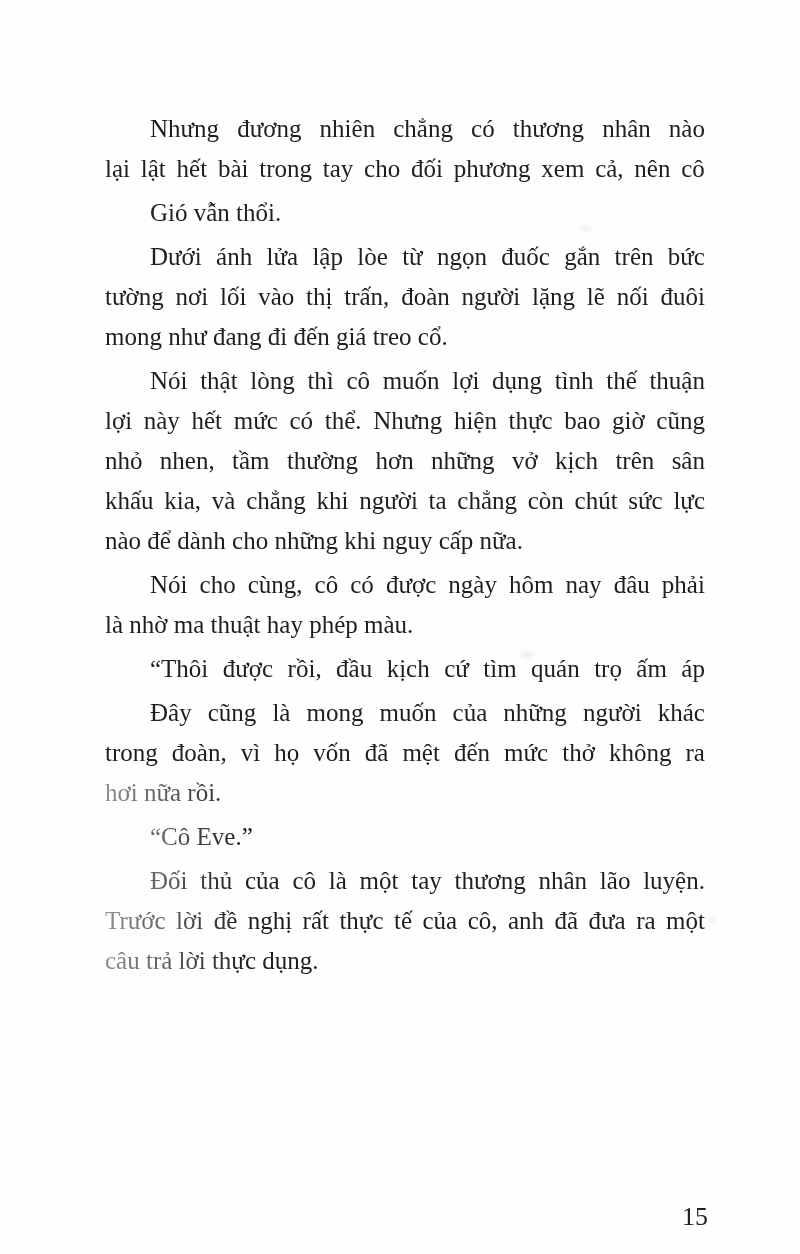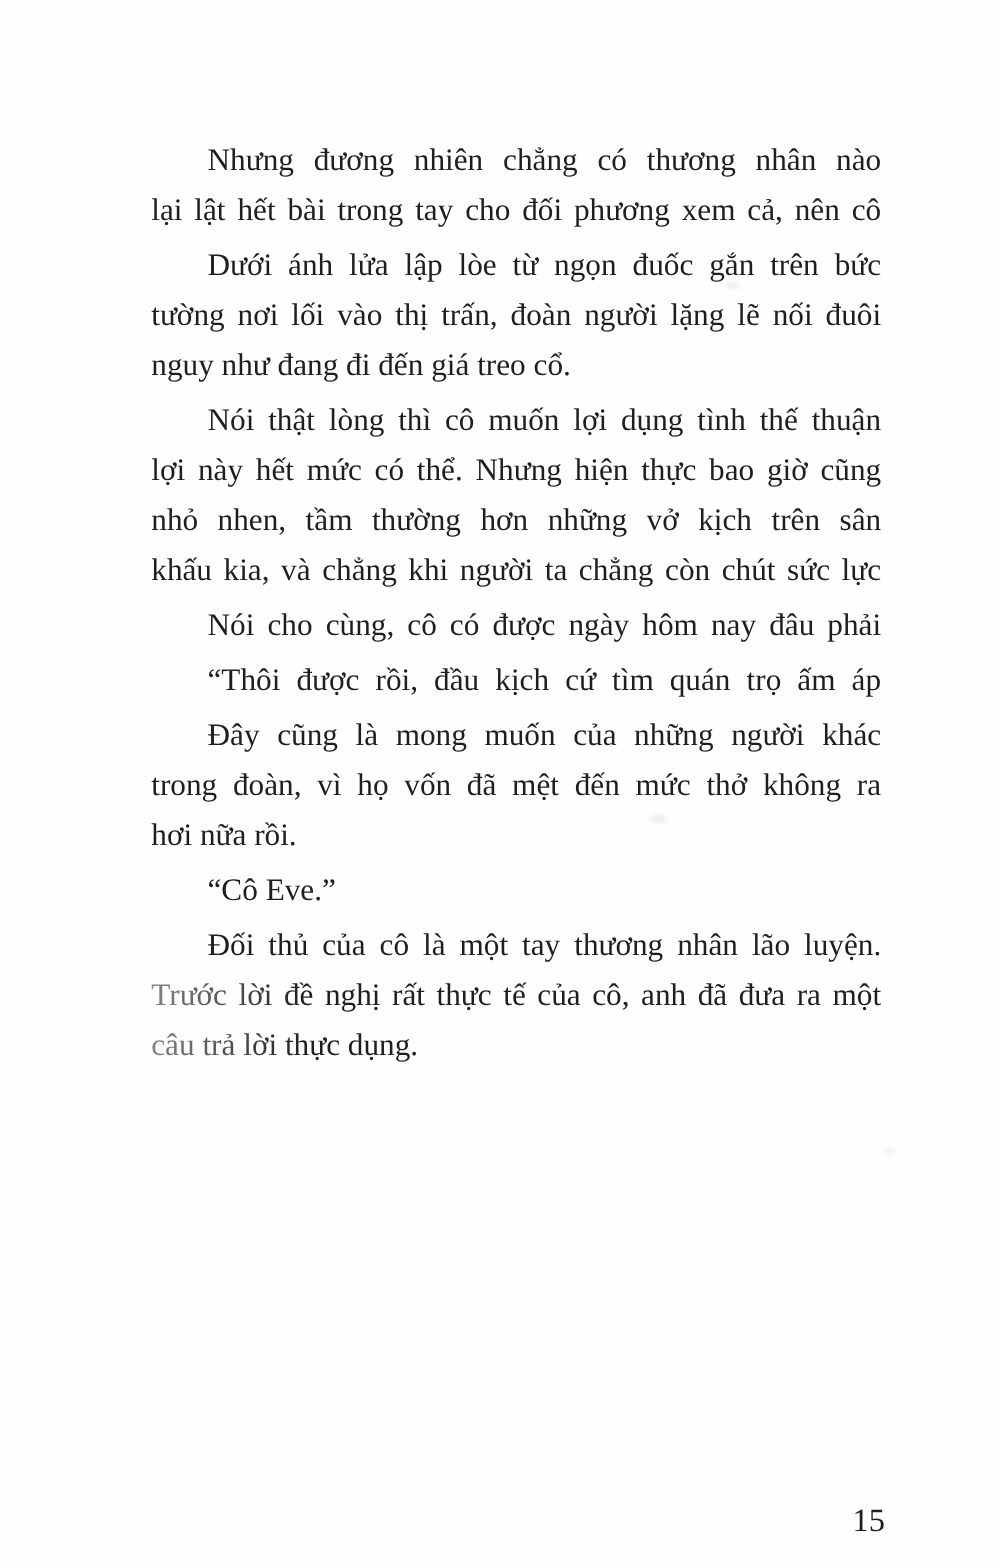--- a/index.html
+++ b/index.html
@@ -17,21 +17,21 @@
     overflow: hidden;
   }
   .text-block {
     position: absolute;
     left: 105px;
     top: 109px;
     width: 600px;
     font-size: 25px;
   }
   .para {
-    margin: 0 0 4px 16px;
+    margin: 0 0 4px 0;
   }
   .para:last-child { margin-bottom: 0; }
   .line {
     height: 40px;
     line-height: 40px;
     display: flex;
     justify-content: space-between;
     flex-wrap: nowrap;
   }
   .line span { display: inline-block; }
@@ -98,20 +98,23 @@
           <span>cho</span>
           <span>đối</span>
           <span>phương</span>
           <span>xem</span>
           <span>cả,</span>
           <span>nên</span>
           <span>cô</span>
         </div>
       </div>
       <div class="para">
+        <div class="line indent last">Gió vẫn thổi.</div>
+      </div>
+      <div class="para">
         <div class="line indent">
           <span>Dưới</span>
           <span>ánh</span>
           <span>lửa</span>
           <span>lập</span>
           <span>lòe</span>
           <span>từ</span>
           <span>ngọn</span>
           <span>đuốc</span>
           <span>gắn</span>
@@ -125,21 +128,21 @@
           <span>vào</span>
           <span>thị</span>
           <span>trấn,</span>
           <span>đoàn</span>
           <span>người</span>
           <span>lặng</span>
           <span>lẽ</span>
           <span>nối</span>
           <span>đuôi</span>
         </div>
-        <div class="line last">nguy như đang đi đến giá treo cổ.</div>
+        <div class="line last">mong như đang đi đến giá treo cổ.</div>
       </div>
       <div class="para">
         <div class="line indent">
           <span>Nói</span>
           <span>thật</span>
           <span>lòng</span>
           <span>thì</span>
           <span>cô</span>
           <span>muốn</span>
           <span>lợi</span>
@@ -181,35 +184,37 @@
           <span>chẳng</span>
           <span>khi</span>
           <span>người</span>
           <span>ta</span>
           <span>chẳng</span>
           <span>còn</span>
           <span>chút</span>
           <span>sức</span>
           <span>lực</span>
         </div>
+        <div class="line last">nào để dành cho những khi nguy cấp nữa.</div>
       </div>
       <div class="para">
         <div class="line indent">
           <span>Nói</span>
           <span>cho</span>
           <span>cùng,</span>
           <span>cô</span>
           <span>có</span>
           <span>được</span>
           <span>ngày</span>
           <span>hôm</span>
           <span>nay</span>
           <span>đâu</span>
           <span>phải</span>
         </div>
+        <div class="line last">là nhờ ma thuật hay phép màu.</div>
       </div>
       <div class="para">
         <div class="line indent">
           <span>“Thôi</span>
           <span>được</span>
           <span>rồi,</span>
           <span>đầu</span>
           <span>kịch</span>
           <span>cứ</span>
           <span>tìm</span>

